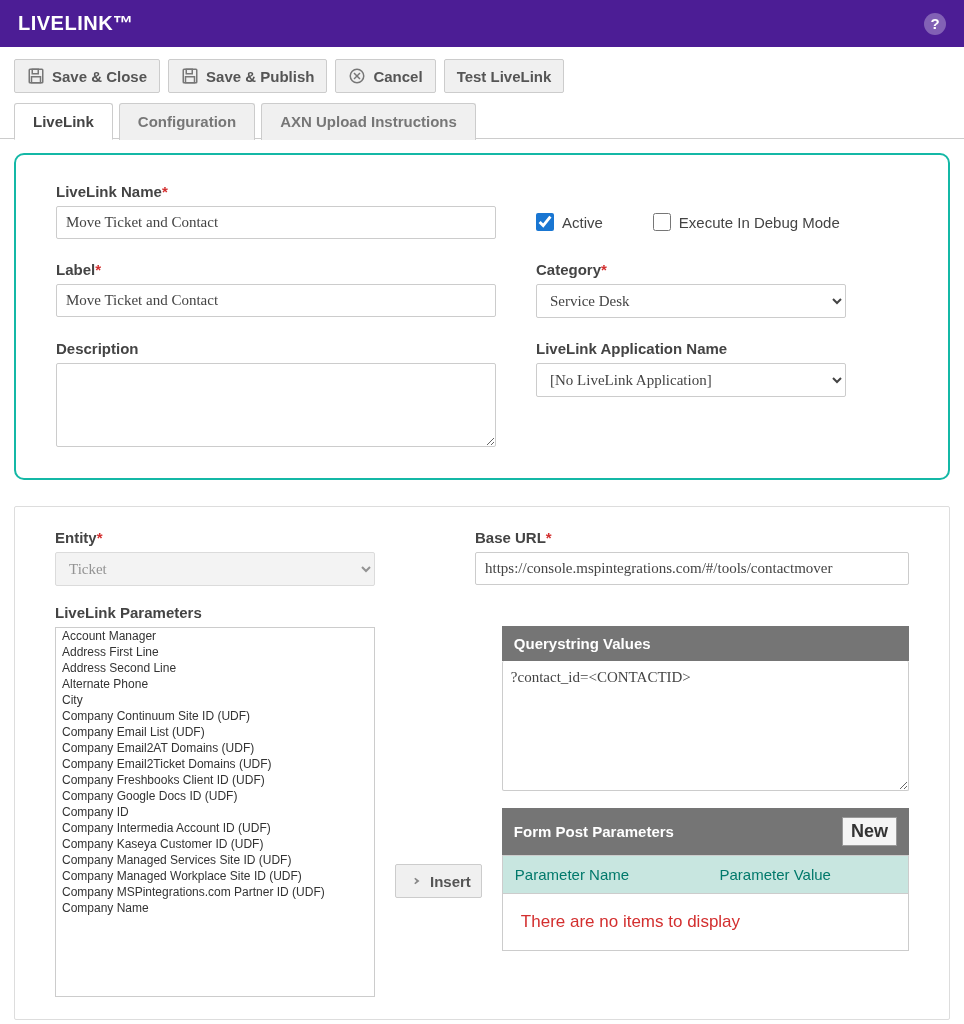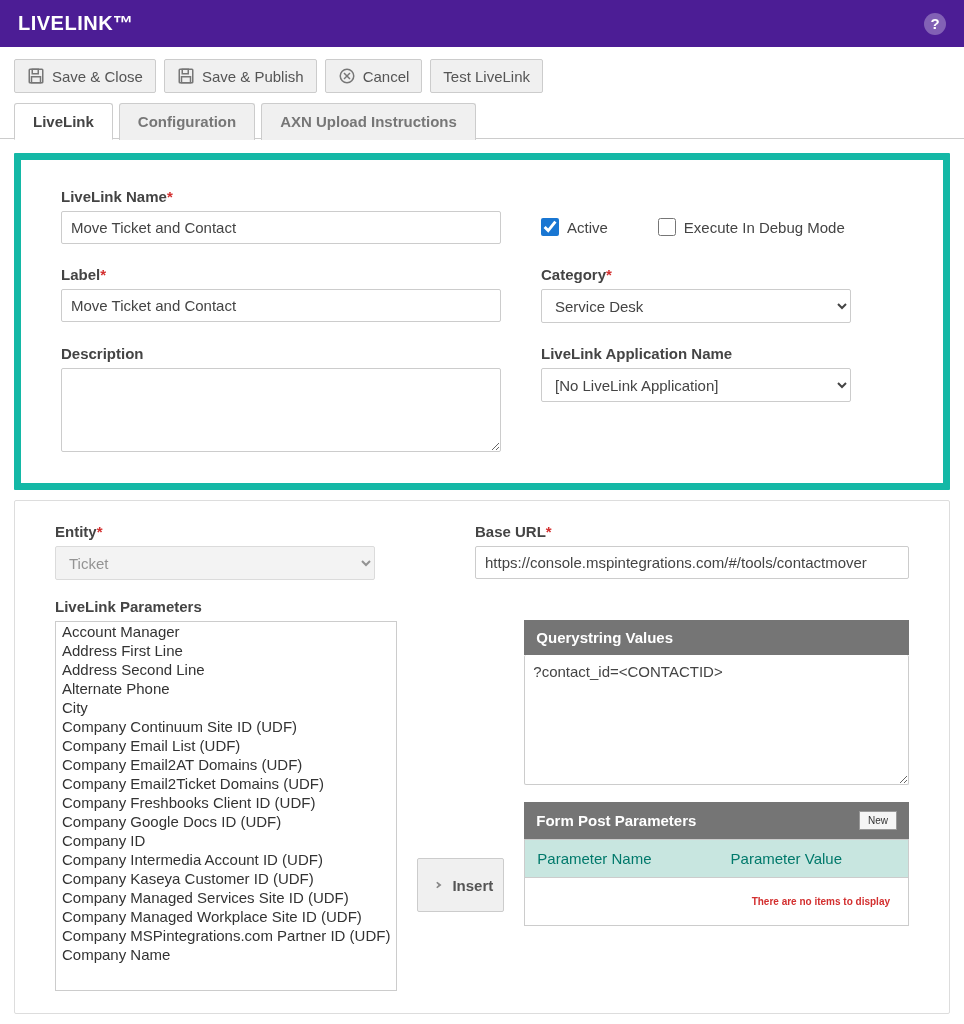--- a/index.html
+++ b/index.html
@@ -4,67 +4,67 @@
 <style>
 * { box-sizing: border-box; margin: 0; padding: 0; }
 body { font-family: Arial, Helvetica, sans-serif; font-size: 14px; color: #333; background: #fff; }
 
 .header-bar { background: #4c1d95; color: #fff; padding: 12px 18px; display: flex; justify-content: space-between; align-items: center; }
 .header-title { font-size: 20px; font-weight: bold; letter-spacing: 0.5px; }
 .help-icon { width: 22px; height: 22px; border-radius: 50%; background: rgba(255,255,255,0.3); color: #00796b; display: flex; align-items: center; justify-content: center; font-weight: bold; font-size: 15px; cursor: pointer; }
 .help-icon::before { content: "?"; color: #fff; }
 
 .toolbar { padding: 12px 14px 8px; display: flex; gap: 8px; }
-.btn { background: #f0f0f0; border: 1px solid #ccc; padding: 7px 12px; font-size: 15px; font-weight: normal; color: #555; cursor: pointer; display: inline-flex; align-items: center; gap: 7px; border-radius: 2px; }
+.btn { background: #f0f0f0; border: 1px solid #ccc; padding: 7px 12px; font-size: 15px; font-weight: bold; color: #555; cursor: pointer; display: inline-flex; align-items: center; gap: 7px; border-radius: 2px; }
 .btn-icon { width: 18px; height: 18px; display: inline-flex; align-items: center; justify-content: center; }
 .btn-icon svg { width: 18px; height: 18px; }
 
 .tabs { padding: 0 14px; border-bottom: 1px solid #ccc; display: flex; gap: 6px; }
 .tab { padding: 9px 18px; border: 1px solid #ccc; border-bottom: none; background: #f0f0f0; color: #777; font-size: 15px; font-weight: bold; cursor: pointer; border-radius: 3px 3px 0 0; position: relative; top: 2px; }
 .tab.active { background: #fff; color: #444; border-bottom: 1px solid #fff; }
 
 .content { padding: 14px; }
-.panel { border: 7px solid #14b8a6; padding: 28px 40px; margin-bottom: 10px; border-radius: 1px; }
+.panel { border: 2px solid #14b8a6; padding: 28px 40px; margin-bottom: 26px; border-radius: 10px; }
 
 .form-row { display: flex; gap: 40px; margin-bottom: 22px; }
 .form-col { flex: 1; }
 .form-col-narrow { flex: 0 0 440px; }
 
 label { display: block; font-size: 15px; font-weight: bold; color: #444; margin-bottom: 6px; }
 .req::after { content: "*"; color: #d32f2f; }
 
-input[type="text"], select, textarea { width: 100%; border: 1px solid #ccc; padding: 7px 9px; font-size: 15px; color: #444; font-family: Liberation Sans, sans-serif; border-radius: 2px; }
+input[type="text"], select, textarea { width: 100%; border: 1px solid #ccc; padding: 7px 9px; font-size: 15px; color: #444; font-family: Liberation Serif, serif; border-radius: 2px; }
 select { background: #fff; height: 34px; }
 textarea { resize: both; }
 input[disabled], select[disabled] { background: #eee; color: #666; }
 
 .checkbox-row { display: flex; align-items: center; gap: 8px; padding-top: 4px; }
 .checkbox-row input[type="checkbox"] { width: 18px; height: 18px; accent-color: #1976d2; }
 .checkbox-row span { font-size: 15px; color: #444; }
 .checkbox-group { display: flex; gap: 50px; align-items: center; }
 
 .panel2 { border: 1px solid #ddd; padding: 22px 40px; border-radius: 2px; }
 .panel2-row { display: flex; gap: 20px; align-items: flex-start; }
 .panel2-left { flex: 0 0 320px; }
 .panel2-mid { flex: 0 0 auto; padding-top: 260px; }
 .panel2-right { flex: 1; }
 
-.listbox { width: 100%; height: 370px; border: 1px solid #ccc; overflow-y: auto; font-size: 15px; }
+.listbox { width: 100%; height: 370px; border: 1px solid #ccc; overflow-y: auto; font-size: 12px; }
 .listbox-item { padding: 1px 6px; cursor: pointer; white-space: nowrap; overflow: hidden; text-overflow: ellipsis; }
 
 .section-header { background: #757575; color: #fff; padding: 9px 12px; font-weight: bold; font-size: 15px; display: flex; justify-content: space-between; align-items: center; }
 .qs-textarea { width: 100%; height: 130px; border: 1px solid #ccc; border-top: none; padding: 8px; font-size: 15px; resize: both; }
 
-.new-btn { background: #f5f5f5; border: 1px solid #999; padding: 3px 8px; font-size: 10px; font-weight: normal; cursor: pointer; color: #333; }
+.new-btn { background: #f5f5f5; border: 1px solid #999; padding: 3px 8px; font-size: 18px; font-weight: bold; cursor: pointer; color: #333; }
 
 .form-table { width: 100%; border: 1px solid #ccc; border-collapse: collapse; }
 .form-table th { background: #c8e6e0; color: #00796b; text-align: left; padding: 10px 12px; font-size: 15px; font-weight: normal; border-bottom: 1px solid #ccc; }
-.form-table td { padding: 18px; text-align: right; color: #d32f2f; font-size: 10px; font-weight: bold; }
-
-.insert-btn { background: #f0f0f0; border: 1px solid #ccc; padding: 17px 10px; font-size: 15px; font-weight: bold; color: #555; cursor: pointer; display: inline-flex; align-items: center; gap: 6px; border-radius: 2px; }
+.form-table td { padding: 18px; text-align: left; color: #d32f2f; font-size: 17px; }
+
+.insert-btn { background: #f0f0f0; border: 1px solid #ccc; padding: 7px 10px; font-size: 15px; font-weight: bold; color: #555; cursor: pointer; display: inline-flex; align-items: center; gap: 6px; border-radius: 2px; }
 
 .top-row { display: flex; gap: 20px; margin-bottom: 18px; }
 .top-row > div:first-child { flex: 0 0 400px; }
 .top-row > div:last-child { flex: 1; }
 </style>
 </head>
 <body>
 
 <div class="header-bar">
   <span class="header-title">LIVELINK™</span>

